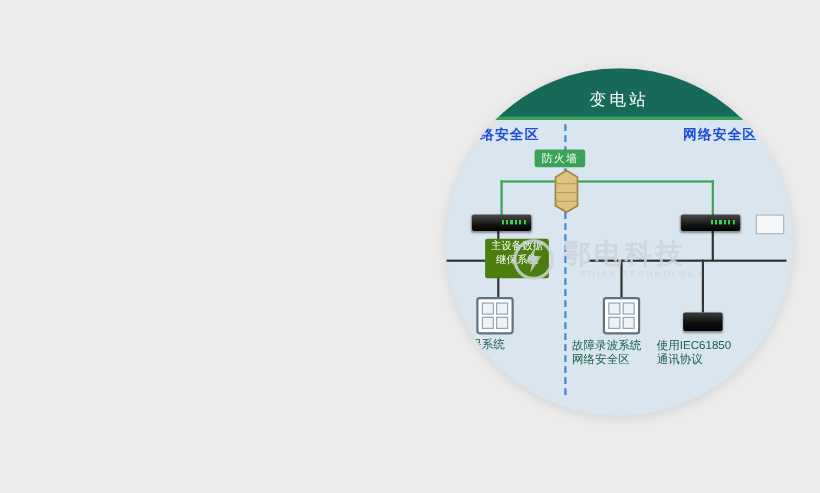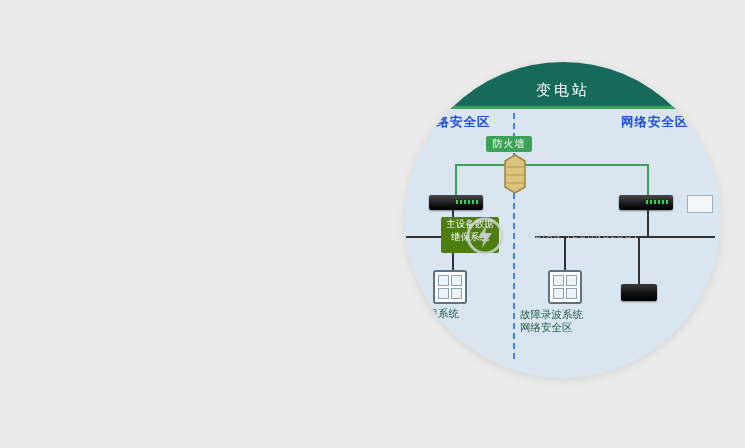--- a/index.html
+++ b/index.html
@@ -159,24 +159,29 @@
       </div>
   </div>
   <div class="gateway"></div>
   <div class="side-box"></div>
 
   <div class="dev-label lab-left">继保系统</div>
   <div class="dev-label lab-mid">
     <div>故障录波系统</div>
     <div>网络安全区</div>
   </div>
+  <div class="dev-label lab-right">
+    <div>使用IEC61850</div>
+    <div>通讯协议</div>
+  </div>
 
   <div class="watermark">
     <svg class="wm-logo" viewBox="0 0 40 40">
       <circle cx="20" cy="20" r="17" fill="none" stroke="currentColor" stroke-width="3"></circle>
       <path d="M22 8 L13 22 H19 L17 32 L27 17 H20 Z" fill="currentColor"></path>
     </svg>
     <div class="wm-text">
+      <span class="wm-cn">鄂电科技</span>
       <span class="wm-en">EDIAN TECHNOLOGY</span>
     </div>
   </div>
 
 </div>
 
 </body></html>

